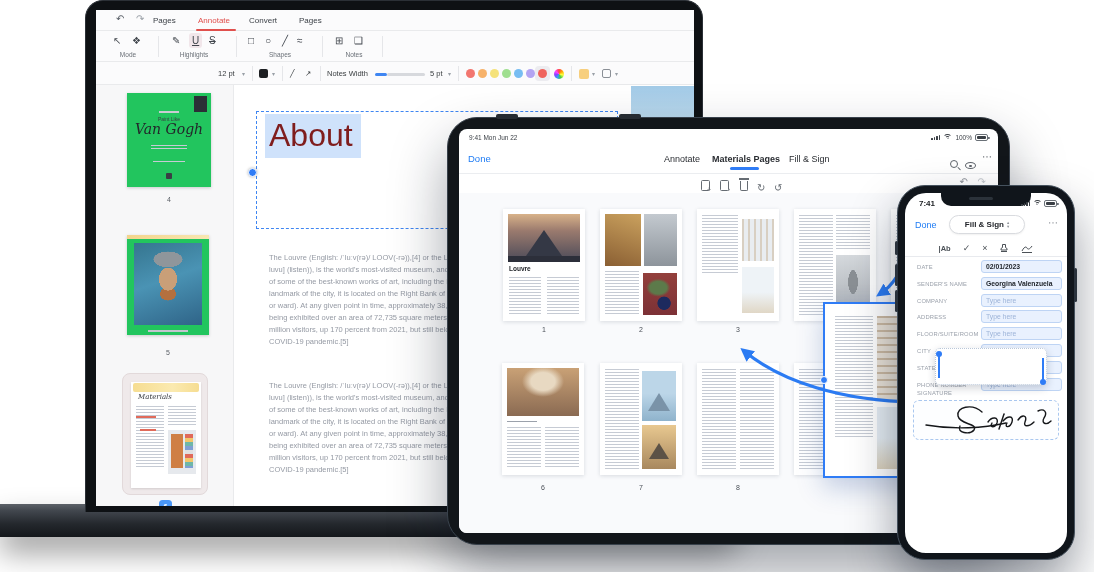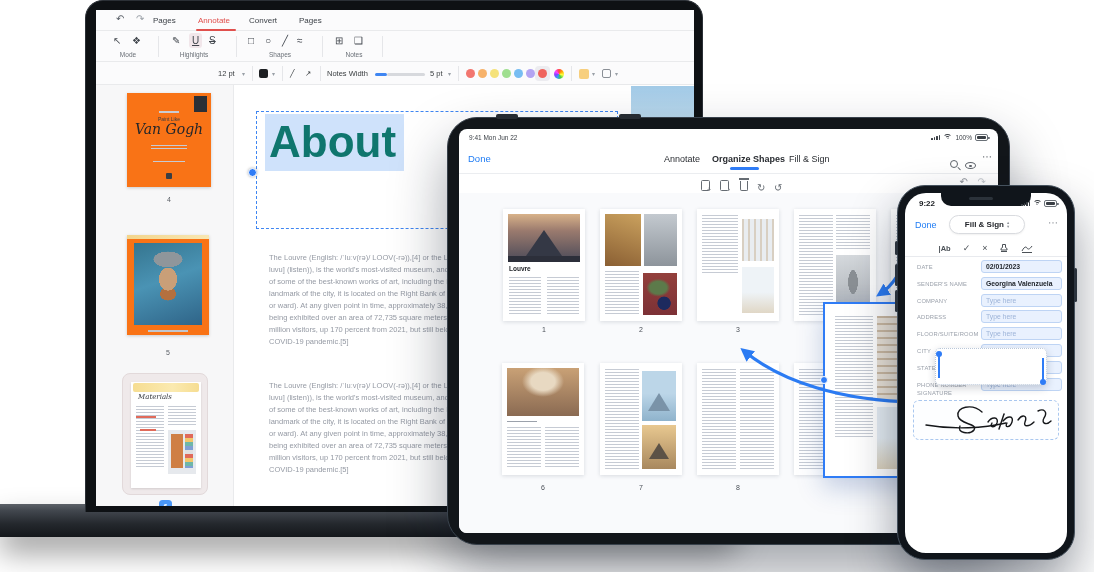--- a/index.html
+++ b/index.html
@@ -43,32 +43,32 @@
   .chev { position:absolute; top:8px; font-size:6px; color:#9aa0a7; }
   .dot { position:absolute; top:7px; width:9px; height:9px; border-radius:50%; }
   .dot-ring { position:absolute; top:4px; width:15px; height:15px; border-radius:4px; background:#ececf0; }
   .rainbow { position:absolute; top:7px; width:10px; height:10px; border-radius:50%;
     background:conic-gradient(#f44,#fa0,#ff4,#4c4,#39f,#84f,#f4f,#f44); }
 
   
   #lsidebar { position:absolute; left:0; top:75px; width:138px; height:421px;
     background:#f7f7f8; border-right:1px solid #e9eaec; }
   .pg-num { position:absolute; width:84px; text-align:center; font-size:7px; color:#5a5f66; }
-  .thumb { position:absolute; background:#f97316; box-shadow:0 1px 3px rgba(0,0,0,.18); }
+  .thumb { position:absolute; background:#22c55e; box-shadow:0 1px 3px rgba(0,0,0,.18); }
   .tl { background:repeating-linear-gradient(180deg,#c6cbd4 0,#c6cbd4 1px,transparent 1px,transparent 3px); }
   .tl-d { background:repeating-linear-gradient(180deg,#9ba1ab 0,#9ba1ab 1px,transparent 1px,transparent 3px); }
   .script { font-family:"DejaVu Serif", serif; font-style:italic; }
 
   
   #ldoc { position:absolute; left:139px; top:75px; width:459px; height:421px; background:#fff; }
   #selbox { position:absolute; left:21px; top:26px; width:362px; height:118px;
     border:1.5px dashed #3f86f2; }
   #selhandle { position:absolute; left:13px; top:83px; width:9px; height:9px; border-radius:50%;
     background:#2f7cf6; border:1.5px solid #fff; box-shadow:0 0 3px rgba(0,0,0,.3); }
-  .hl-line { position:absolute; white-space:nowrap; font-size:44px; font-weight:bold; color:#0f766e; }
+  .hl-line { position:absolute; white-space:nowrap; font-size:32px; font-weight:normal; color:#7f1d1d; }
   .hl-line span { background:#cfe2fb; padding:3px 8px 5px 4px; }
   .para { position:absolute; left:34px; width:300px; font-size:7.5px; line-height:12px; color:#959aa4; }
   .para div { white-space:nowrap; }
 
   
   #ipad {
     position:absolute; left:447px; top:117px; width:563px; height:428px; z-index:3;
     background:#12161a; border:1px solid #39424c; border-radius:30px;
     box-shadow:0 28px 55px rgba(12,22,38,.38);
   }
@@ -310,21 +310,21 @@
           <i style="width:2px;height:2px;margin-left:-1px;top:4px;border-top-color:#3a3f45;"></i>
         </span>
         <span class="ip-status">100%</span>
         <span class="batt">
             <i></i>
           </span>
       </span>
 
       <span class="abs" style="left:9px;top:24px;font-size:9.5px;color:#1f7cf4;">Done</span>
       <span class="ip-tab" style="left:205px;">Annotate</span>
-      <span class="ip-tab active" style="left:253px;">Organize Shapes</span>
+      <span class="ip-tab active" style="left:253px;">Materials Pages</span>
       <span id="ip-underline"></span>
       <span class="ip-tab" style="left:330px;">Fill &amp; Sign</span>
       <span class="abs" style="right:40px;top:25px;"><span class="search-ic"></span></span>
       <span class="abs" style="right:22px;top:26px;"><span class="eye-ic"></span></span>
       <span class="abs" style="right:6px;top:22px;font-size:10px;color:#5f656c;">⋯</span>
       <span class="abs" style="left:0;top:44px;width:539px;height:1px;background:#ebedf0;"></span>
 
       <span class="abs" style="left:242px;top:48px;"><span class="mini-ic"><span class="sym">+</span></span></span>
       <span class="abs" style="left:261px;top:48px;"><span class="mini-ic"><span class="sym">›</span></span></span>
       <span class="abs" style="left:281px;top:48px;"><span class="trash"></span></span>
@@ -416,21 +416,21 @@
 
   <div id="iphone">
     <span class="ph-sidebtn" style="left:-3px;top:55px;height:14px;"></span>
     <span class="ph-sidebtn" style="left:-3px;top:78px;height:22px;"></span>
     <span class="ph-sidebtn" style="left:-3px;top:104px;height:22px;"></span>
     <span class="ph-sidebtn" style="right:-3px;top:82px;height:34px;"></span>
     <div id="phscreen">
       <div id="notch">
           <i></i>
         </div>
-      <span class="abs" style="left:14px;top:6px;font-size:8px;font-weight:bold;color:#1a1d21;">9:22</span>
+      <span class="abs" style="left:14px;top:6px;font-size:8px;font-weight:bold;color:#1a1d21;">7:41</span>
       <span class="abs" style="right:10px;top:7px;display:flex;align-items:center;gap:2.5px;">
         <span class="sig-bars">
             <i style="height:2px"></i>
             <i style="height:3px"></i>
             <i style="height:4px"></i>
             <i style="height:5px"></i>
           </span>
         <span class="wifi">
           <i style="width:9px;height:9px;margin-left:-4.5px;top:0;"></i>
           <i style="width:5px;height:5px;margin-left:-2.5px;top:2px;"></i>

